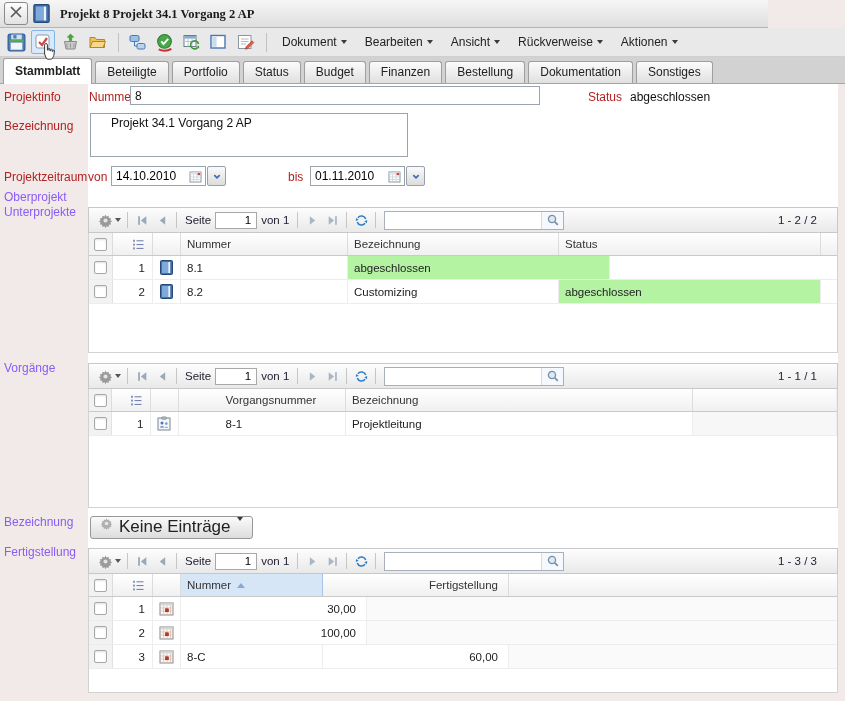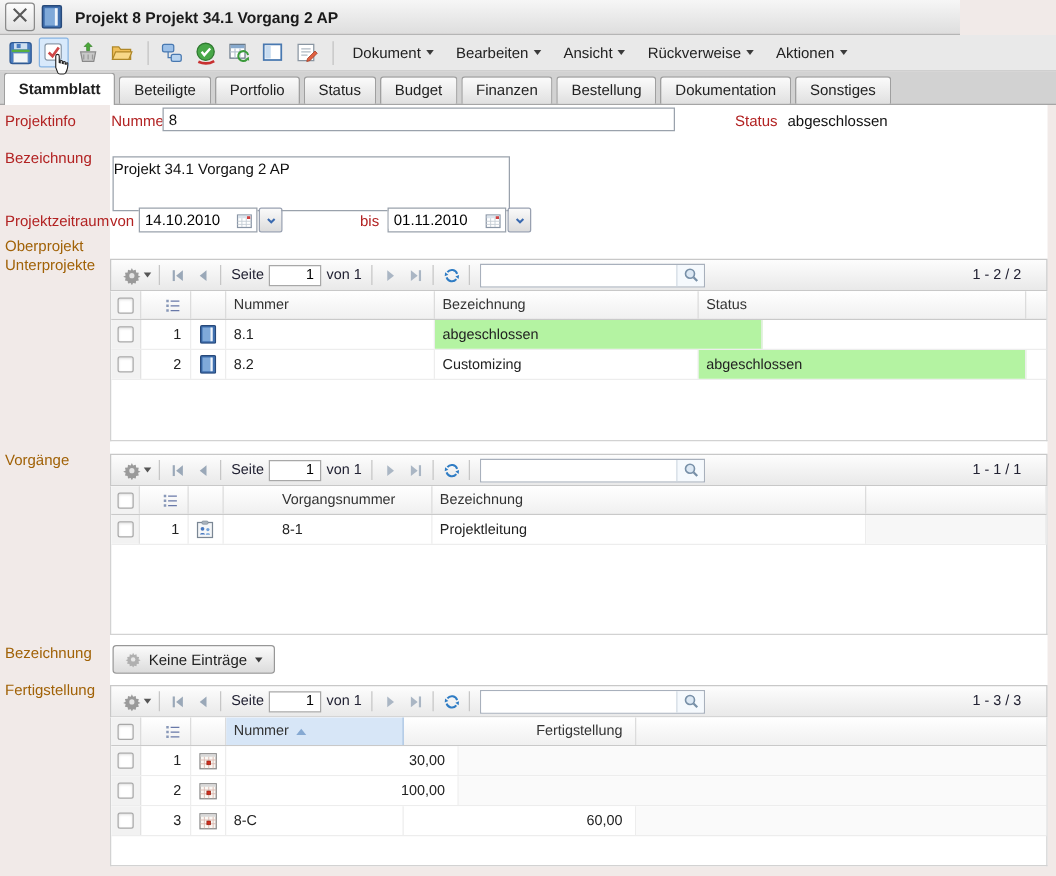--- a/index.html
+++ b/index.html
@@ -1,21 +1,21 @@
 <!DOCTYPE html>
 <html style="--status-green: #b4f3a2; --label-red: #b22222; --sorted-blue: #d7e6f7;"><head>
 <meta charset="utf-8">
 <style>
   * { margin:0; padding:0; box-sizing:border-box; }
   body { font-family:"Liberation Sans", sans-serif; background:#fff; }
   #app { position:relative; width:845px; height:701px; background:#f1eae8; overflow:hidden; font-size:12px; color:#1c1c1c; }
 
   
   .titlebar { position:absolute; left:0; top:0; width:768px; height:28px;
-    background:linear-gradient(#f6f6f6,#dedede); border-bottom:1px solid #b5b5b5; }
+    background:linear-gradient(#f6f6f6,#dedede); border-bottom:1px solid #b5b5b5;font-family:Liberation Serif, serif; }
   .closebtn { position:absolute; left:4px; top:2px; width:24px; height:23px;
     background:linear-gradient(#fdfdfd,#e2e2e2); border:1px solid #8a8a8a; border-radius:3px;
     display:flex; align-items:center; justify-content:center; cursor:pointer; }
   .titlebook { position:absolute; left:33px; top:4px; }
   .apptitle { position:absolute; left:60px; top:0; line-height:28px; font-weight:bold; font-size:12.5px; color:#1a1a1a; }
 
   
   .toolbar { position:absolute; left:0; top:28px; width:845px; height:29px; background:#e9e9e9;
     border-bottom:1px solid #cfcfcf; display:flex; align-items:center; padding-left:4px; }
   .tbicon { width:24px; height:24px; display:flex; align-items:center; justify-content:center;
@@ -29,26 +29,26 @@
 
   
   .tabbar { position:absolute; left:0; top:57px; width:845px; height:27px; background:#d2d2d2;
     border-bottom:1px solid #a5a5a5; display:flex; align-items:flex-end; padding-left:3px; gap:3px; }
   .tab { height:22px; line-height:21px; padding:0 11px; background:linear-gradient(#fbfbfb,#e0e0e0);
     border:1px solid #9f9f9f; border-bottom:none; border-radius:3px 3px 0 0; color:#222; cursor:pointer; white-space:nowrap; }
   .tab.active { height:26px; line-height:25px; background:#fff; font-weight:bold; margin-bottom:-1px; z-index:3; }
 
   
   .mainpanel { position:absolute; left:88px; top:84px; width:750px; height:609px; background:#fff; }
-  .flabel { position:absolute; font-size:12px; color:#a16207; white-space:nowrap; }
+  .flabel { position:absolute; font-size:12px; color:#8b5cf6; white-space:nowrap; }
   .red { color:var(--label-red,#b22222);text-align:center; }
 
   .txtinput { position:absolute; border:1px solid #9aa2ac; background:#fff; font-family:"Liberation Sans",sans-serif;
     font-size:12px; padding:1px 4px; color:#111; }
-  textarea.txtinput { resize:none; padding:2px 0; line-height:14px;margin-top:12px; }
+  textarea.txtinput { resize:none; padding:2px 20px; line-height:14px; }
 
   .datewrap { position:absolute; display:flex; height:20px; }
   .datebox { display:flex; align-items:center; border:1px solid #9aa2ac; background:#fff; width:95px; height:20px; }
   .datebox input { border:none; outline:none; width:74px; font-size:12px; padding-left:4px; font-family:"Liberation Sans",sans-serif; }
   .calbtn { width:18px; height:18px; display:flex; align-items:center; justify-content:center; cursor:pointer; }
   .chevbtn { width:19px; height:20px; margin-left:1px; border:1px solid #98a0b0; border-radius:2px;
     background:linear-gradient(#fafafa,#dcdcdc); display:flex; align-items:center; justify-content:center; cursor:pointer; }
 
   
   .pager { position:absolute; left:88px; width:750px; height:26px; background:linear-gradient(#fdfdfd,#e9e9e9);
@@ -86,23 +86,23 @@
   .t3-nummer { width:142px; } .t3-fert { width:186px; justify-content:flex-end; padding-right:10px; padding-left:0; }
   .gfill { flex:1; border-right:none !important; }
   .grow .gfill.shaded { background:#fafafa; }
   .statuscell { background:var(--status-green,#b4f3a2); }
   .sorted { background:var(--sorted-blue,#d7e6f7); border-right:1px solid #a9c4e2 !important; }
   .sortarrow { width:0; height:0; border-left:4px solid transparent; border-right:4px solid transparent;
     border-bottom:5px solid #86a9d2; margin-left:6px; }
   .cb { width:13px; height:13px; background:#fff; border:1px solid #a8a8a8; border-radius:2px;
     box-shadow:inset 0 1px 2px rgba(0,0,0,.12); cursor:pointer; }
 
-  .mbutton { position:absolute; left:90px; top:516px; height:23px; display:inline-flex; align-items:center;
+  .mbutton { position:absolute; left:90px; top:516px; height:23px; display:inline-flex; align-items:flex-start;
     gap:6px; padding:0 9px; background:linear-gradient(#fbfbfb,#dcdcdc); border:1px solid #979797;
-    border-radius:3px; cursor:pointer; font-size:12px; color:#222; }
+    border-radius:3px; cursor:pointer; font-size:17px; color:#222; }
 </style>
 </head>
 <body>
 
 <div id="app">
 
   <div class="titlebar">
     <div class="closebtn">
       <span><svg width="16" height="16" viewBox="0 0 16 16">
             <path d="M3 3l10 10M13 3L3 13" stroke="#5a5a5a" stroke-width="1.7"></path>

